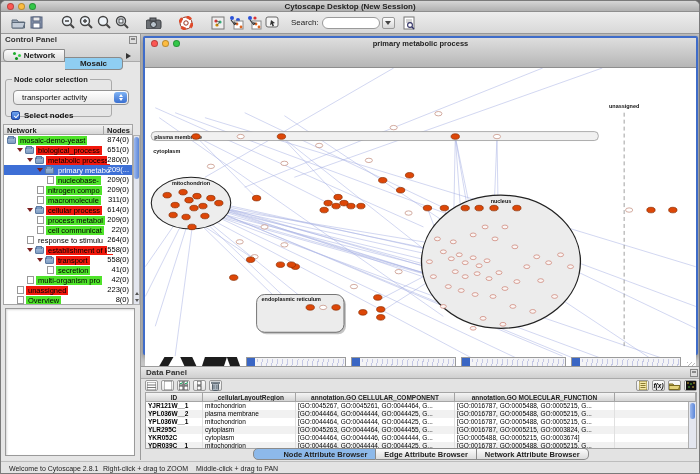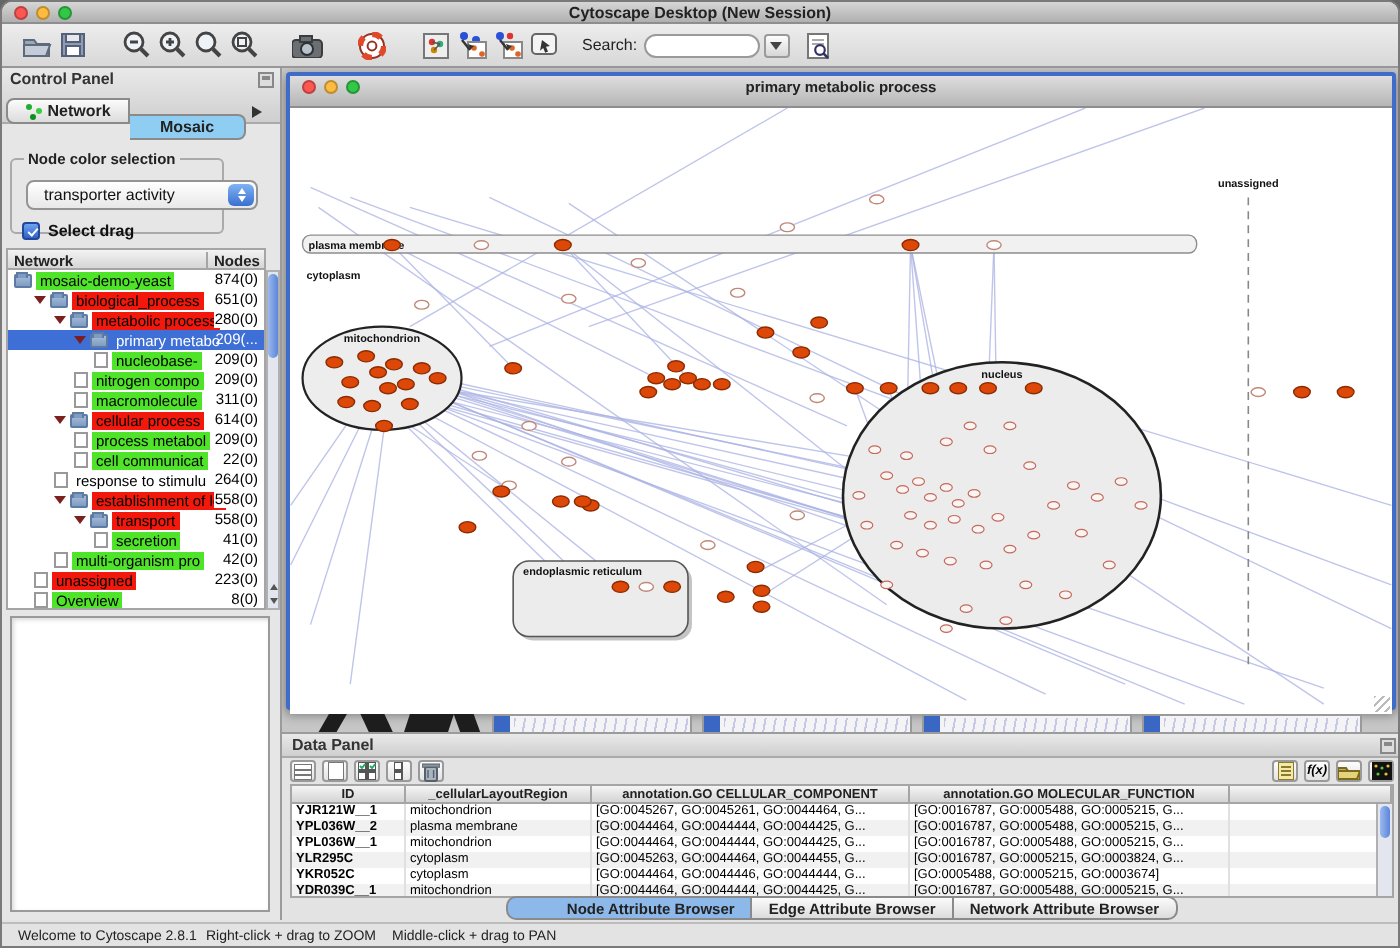--- a/index.html
+++ b/index.html
@@ -73,21 +73,21 @@
   #tree-scroll{position:absolute;left:132px;top:101px;width:7px;height:170px;background:#e3e6ef;border:1px solid #b0b0b0;}
   #tree-thumb{position:absolute;left:0;top:1px;width:5px;height:42px;border-radius:3px;background:linear-gradient(90deg,#9db9ee,#5b86d8);}
   .scr-arrows{position:absolute;left:0;bottom:0;width:5px;height:14px;display:flex;flex-direction:column;align-items:center;justify-content:space-around;}
   .scr-arrows .st-up{border-bottom-color:#555;}
   .scr-arrows .st-dn{border-top-color:#555;}
   #birdseye{position:absolute;left:4px;top:274px;width:130px;height:148px;background:#fff;border:1px solid #9a9a9a;box-shadow:inset 1px 1px 2px rgba(0,0,0,.15);}
   
   #desktop{position:absolute;left:140px;top:33px;width:560px;height:332px;background:#c6c6c6;overflow:hidden;}
   #frame{position:absolute;left:2px;top:2px;width:555px;height:319px;border:2px solid #3f6cc9;border-radius:2px;
     box-shadow:0 2px 6px rgba(0,0,0,.45);background:#fff;}
-  #frame-titlebar{position:relative;height:16px;background:linear-gradient(#dedede,#b6b6b6);border-bottom:1px solid #8e8e8e;}
+  #frame-titlebar{position:relative;height:30px;background:linear-gradient(#dedede,#b6b6b6);border-bottom:1px solid #8e8e8e;}
   #frame-title{position:absolute;left:0;right:0;top:1px;text-align:center;font-size:7.5px;font-weight:bold;color:#222;}
   #canvas{position:relative;width:551px;height:303px;background:#fff;overflow:hidden;}
   #grip{position:absolute;right:1px;bottom:1px;width:8px;height:8px;
     background:repeating-linear-gradient(135deg,#bbb 0 1px,transparent 1px 3px);}
   #behind-strip{position:absolute;left:0;top:323px;width:560px;height:12px;}
   .shard{position:absolute;top:0;height:12px;background:#1d1d1d;}
   .mini{position:absolute;top:0;height:12px;background:#f4f4f6;border:1px solid #9a9a9a;overflow:hidden;}
   .mini .bar{position:absolute;left:0;top:0;width:8px;height:100%;background:#3a66c4;}
   .mini .scrib{position:absolute;left:10px;top:1px;right:1px;bottom:1px;
     background:repeating-linear-gradient(100deg,rgba(110,120,200,.35) 0 1px,transparent 1px 5px);}
@@ -279,21 +279,21 @@
       <div id="combo">
         <span>transporter activity</span>
         <div id="combo-stepper">
             <div class="st-up"></div>
             <div class="st-dn"></div>
           </div>
       </div>
     </div>
     <div id="selrow">
       <div id="checkbox"></div>
-      <span>Select drag</span>
+      <span>Select nodes</span>
     </div>
     <div id="tree-header">
       <div class="c1">Network</div>
       <div class="c2">Nodes</div>
     </div>
     <div id="tree-body">
         <div class="tree-row">
           <span style="width: 3px; flex: 0 0 auto;"></span>
           <span class="fold"></span>
           <span class="lbl bg-green">mosaic-demo-yeast</span>

